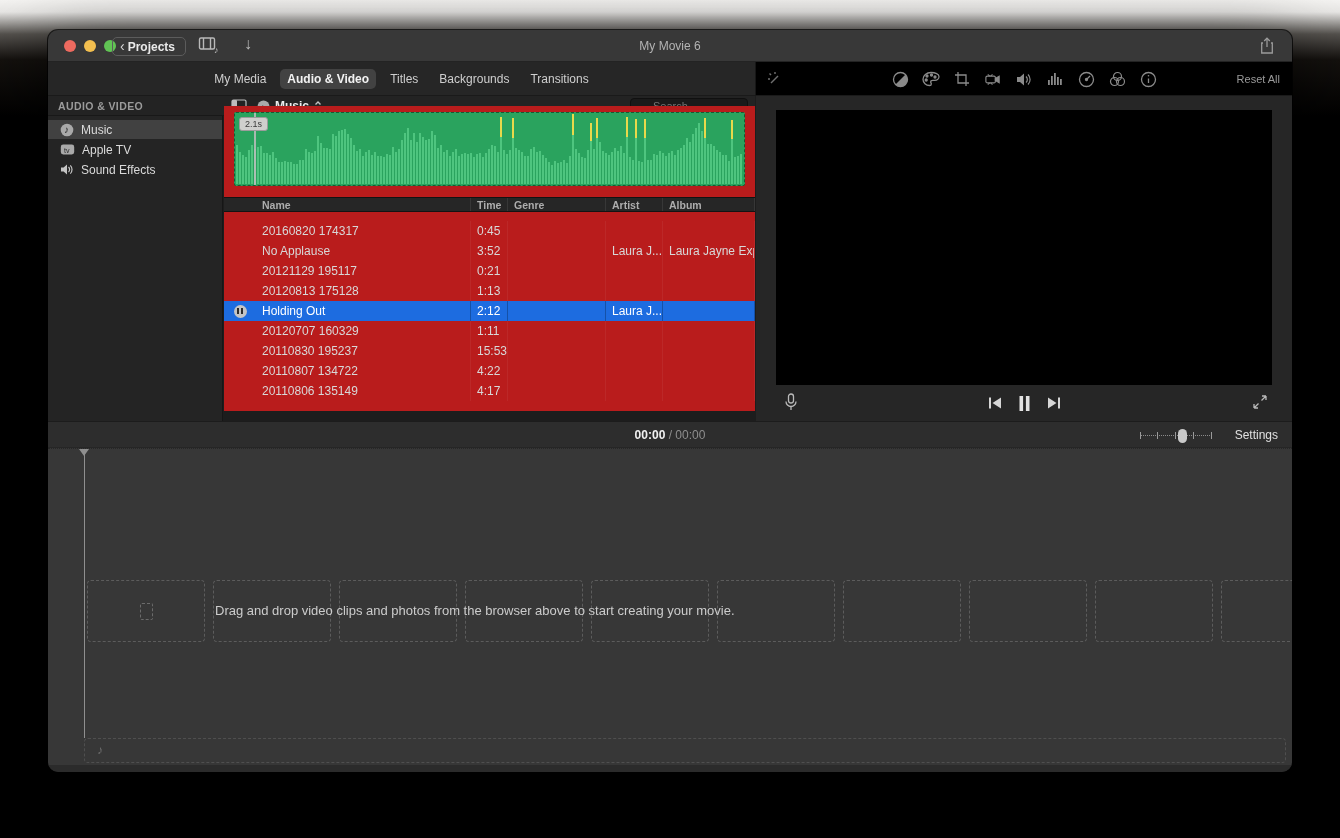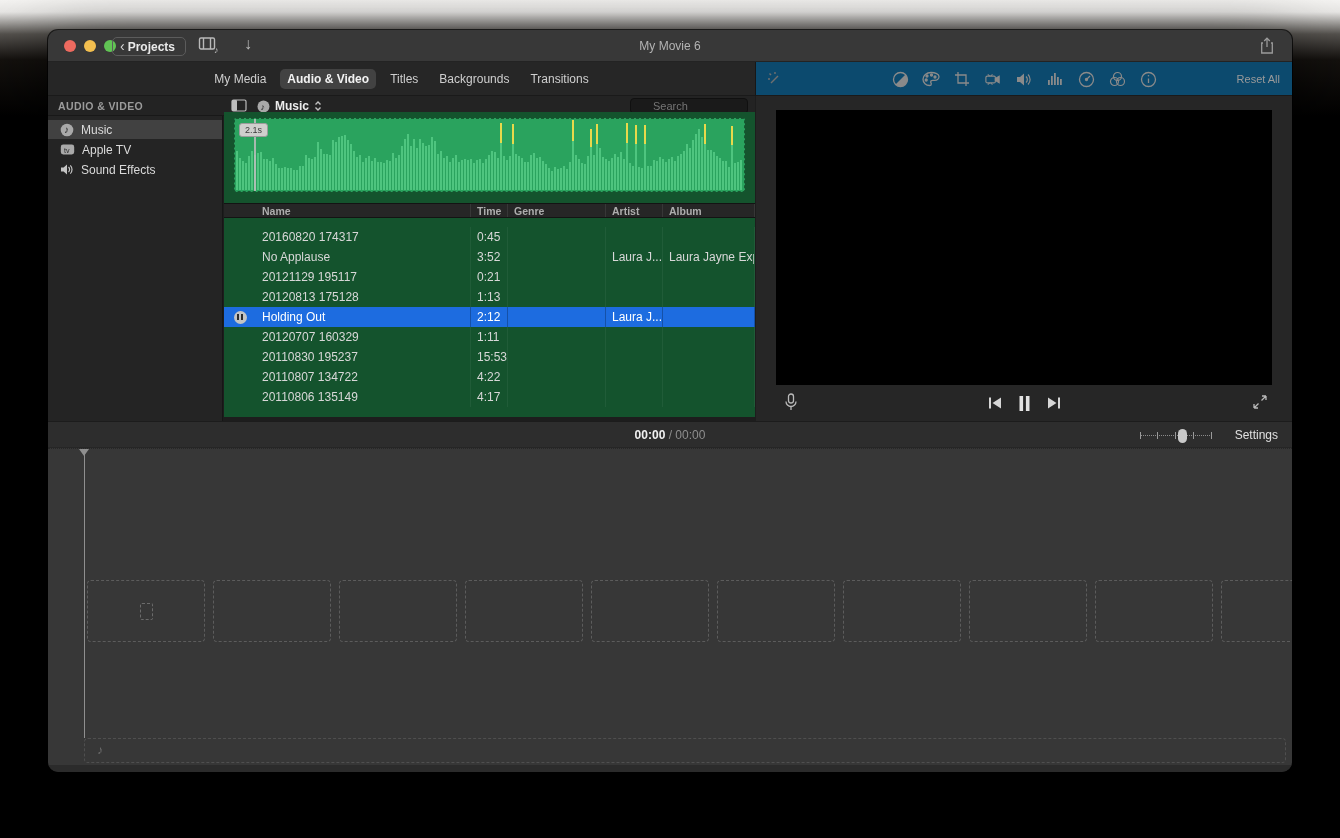--- a/index.html
+++ b/index.html
@@ -20,21 +20,21 @@
     display:flex; align-items:center; gap:3px; background:transparent; }
   .projects-btn .chev { font-size:14px; font-weight:400; margin-top:-2px; color:#d6d6d6; }
   .tb-icon { position:absolute; top:6px; color:#b9b9b9; }
   .win-title { position:absolute; left:0; right:0; top:0; height:32px; line-height:32px;
     text-align:center; color:#b3b3b3; font-size:12px; font-weight:400; pointer-events:none; }
   
   .tabbar { position:absolute; left:0; top:32px; width:707px; height:34px; background:#262626;
     display:flex; align-items:center; justify-content:center; gap:7px; border-bottom:1px solid #1a1a1a; }
   .tab { color:#cfcfcf; font-size:12px; padding:3px 7px; border-radius:5px; white-space:nowrap; }
   .tab.selected { background:#424242; color:#f2f2f2; font-weight:700; }
-  .rp-toolbar { position:absolute; left:707px; top:32px; width:537px; height:34px; background:#0c4a6e;
+  .rp-toolbar { position:absolute; left:707px; top:32px; width:537px; height:34px; background:#000000;
     border-bottom:1px solid #1a1a1a; border-left:1px solid #171717;padding-left:39px; }
   .rp-center-icons { position:absolute; left:0; right:0; top:0; height:34px; display:flex;
     align-items:center; justify-content:center; gap:13px; }
   .rp-icon { width:18px; height:18px; display:flex; align-items:center; justify-content:center; }
   .reset-all { position:absolute; right:12px; top:0; height:34px; line-height:34px; color:#9a9a9a; font-size:11px; }
   .wand { position:absolute; left:10px; top:8px; }
   
   .browser-toolbar { position:absolute; left:0; top:66px; width:707px; height:20px; background:#232323;
     border-bottom:1px solid #181818; }
   .av-header { position:absolute; left:10px; top:0; height:20px; line-height:20px;
@@ -46,21 +46,21 @@
     border:1px solid #101010; border-radius:4px; color:#cfcfcf; font-size:11px; padding:0 4px 0 22px; outline:none; }
   .search::placeholder { color:#757575; }
   .search-icon { position:absolute; left:586px; top:4px; pointer-events:none; }
   
   .sidebar { position:absolute; left:0; top:86px; width:175px; height:305px; background:#242424;
     border-right:1px solid #161616; }
   .side-item { height:19px; display:flex; align-items:center; gap:7px; padding-left:12px;
     color:#dadada; font-size:12px; margin-top:1px; }
   .side-item.selected { background:#414141; }
   
-  .browser-content { position:absolute; left:176px; top:82px; width:531px; height:305px; background:#14532d; overflow:hidden; }
+  .browser-content { position:absolute; left:176px; top:76px; width:531px; height:305px; background:#b91c1c; overflow:hidden; }
   .waveform { position:absolute; left:10px; top:6px; width:511px; height:74px; border-radius:2px;
     border:1px dashed rgba(0,0,0,.45); overflow:hidden; display:flex; align-items:flex-end; gap:1px; padding:1px; }
   .wf-bar { width:2px; flex:none; }
   .wf-playhead { position:absolute; left:19px; top:0; width:2px; height:74px; background:#bdbdbd; opacity:.85; }
   .wf-badge { position:absolute; left:4px; top:4px; background:#cfcfcd; color:#3a3a3a; font-size:9px;
     padding:1px 5px; border-radius:3px; border:1px solid #9c9c9c; }
   .thead { position:absolute; left:0; top:91px; width:531px; height:15px; background:#262626;
     border-top:1px solid #131313; border-bottom:1px solid #131313; display:grid;
     grid-template-columns:32px 215px 37px 98px 57px 1fr; }
   .thead span { color:#adadad; font-size:10.5px; font-weight:700; line-height:14px; padding-left:6px;
@@ -629,18 +629,19 @@
         <div class="ph-box"></div>
         <div class="ph-box"></div>
         <div class="ph-box"></div>
         <div class="ph-box"></div>
         <div class="ph-box"></div>
         <div class="ph-box"></div>
         <div class="ph-box"></div>
         <div class="ph-box"></div>
         <div class="ph-box"></div>
       </div>
+    <div class="empty-msg">Drag and drop video clips and photos from the browser above to start creating your movie.</div>
     <div class="audio-strip">
       <span class="note">♪</span>
     </div>
   </div>
   <div class="footer"></div>
 </div>
 
 </body></html>

